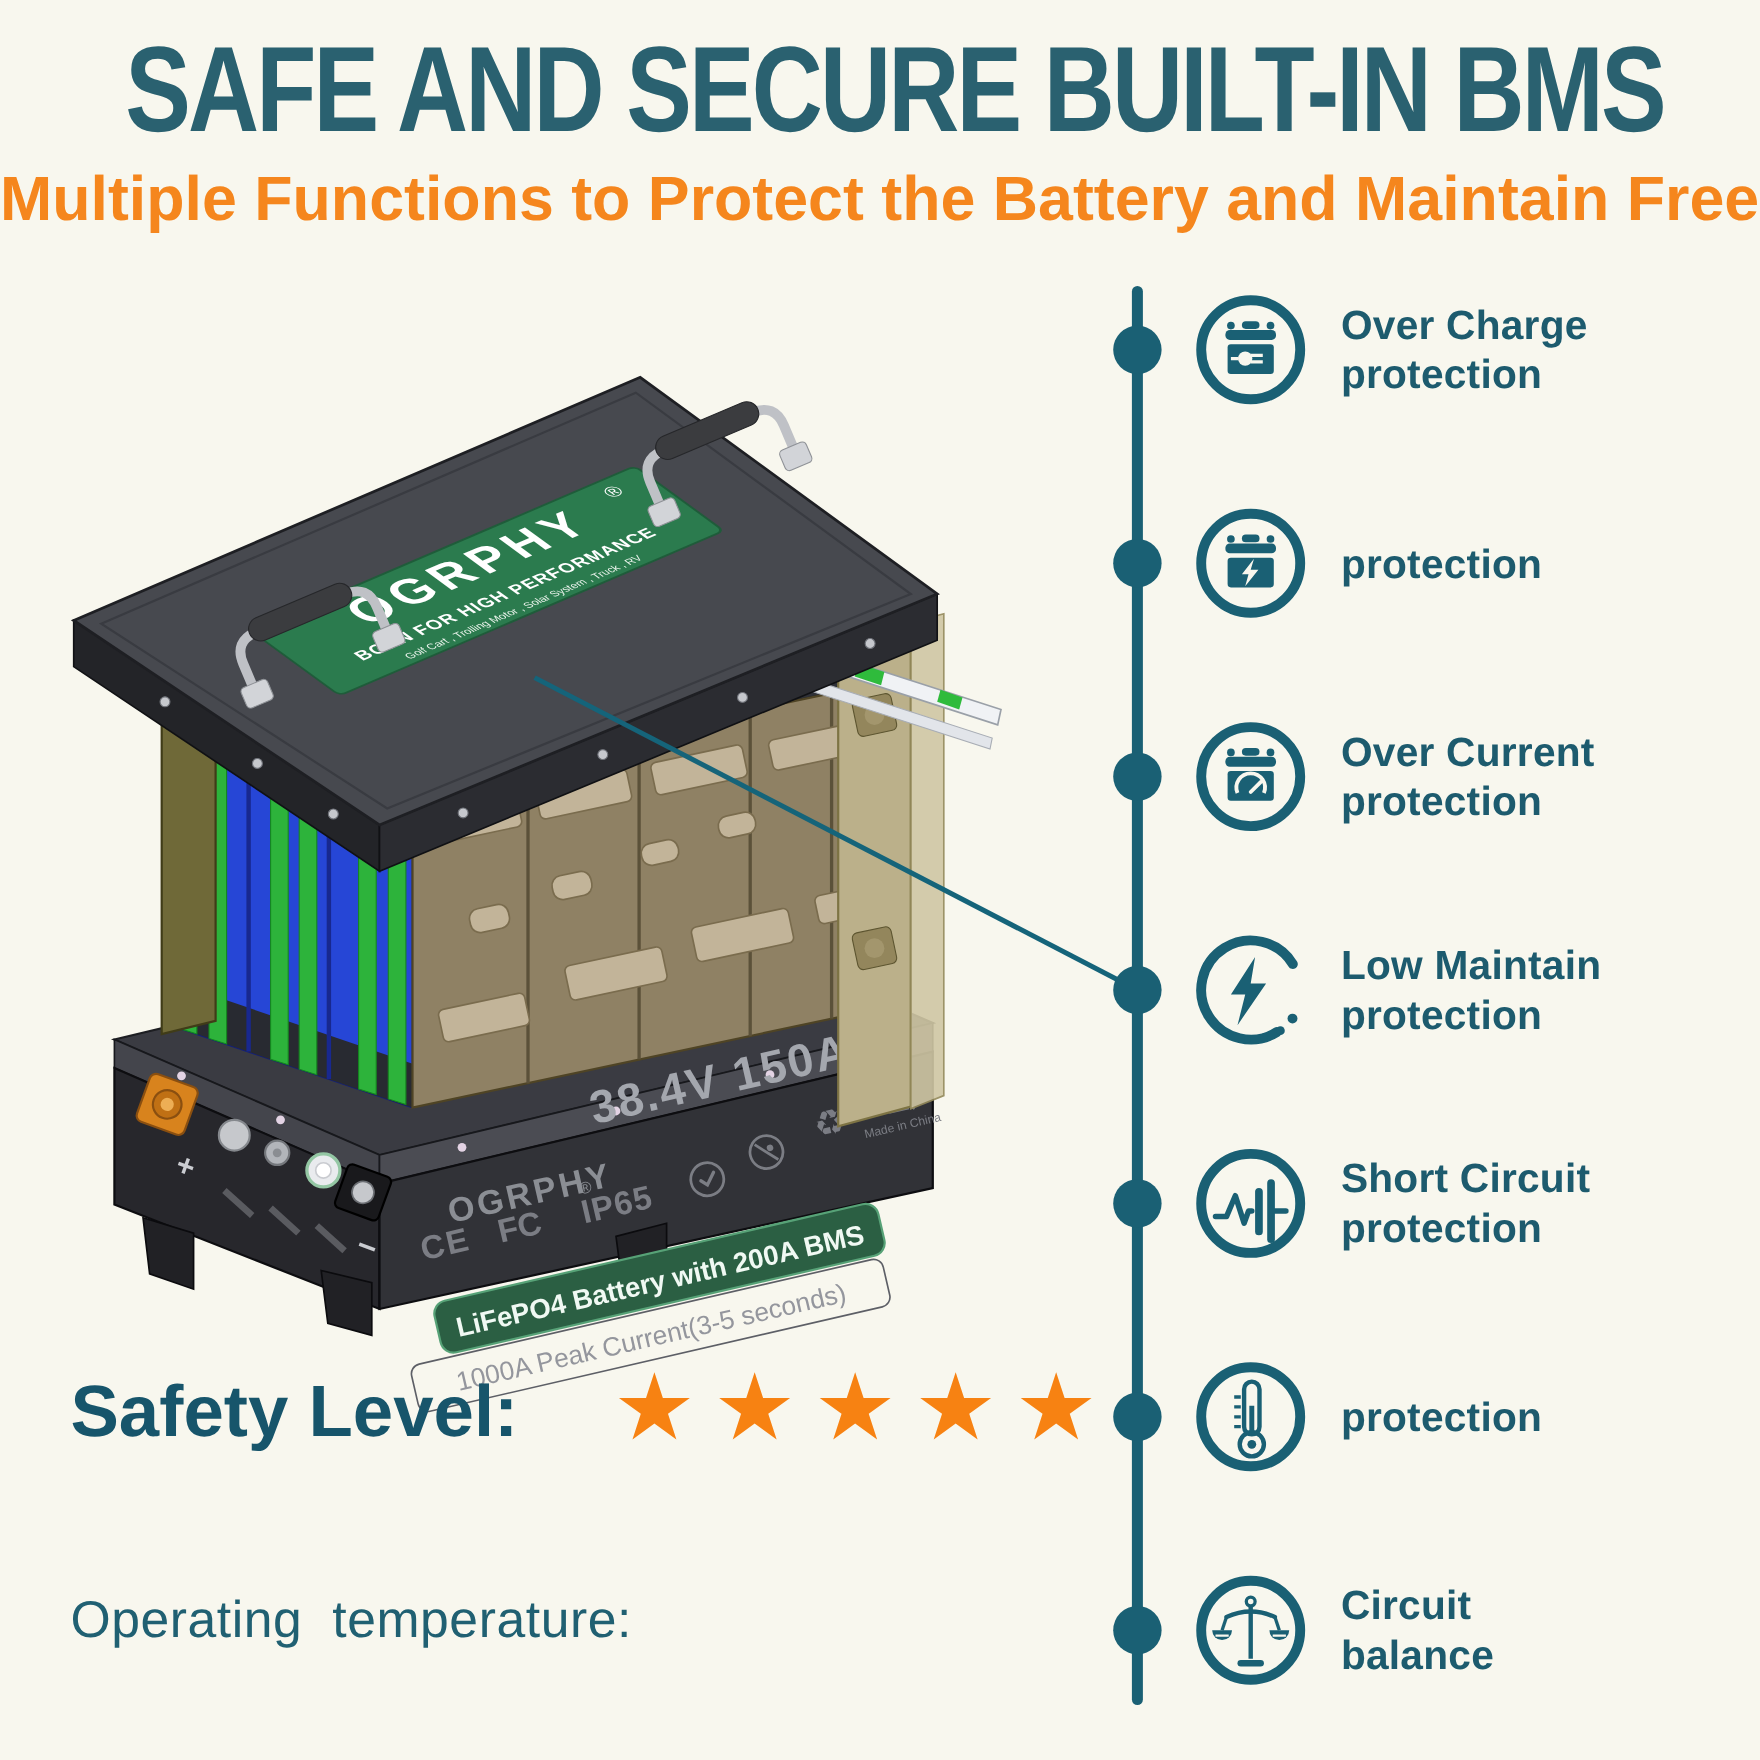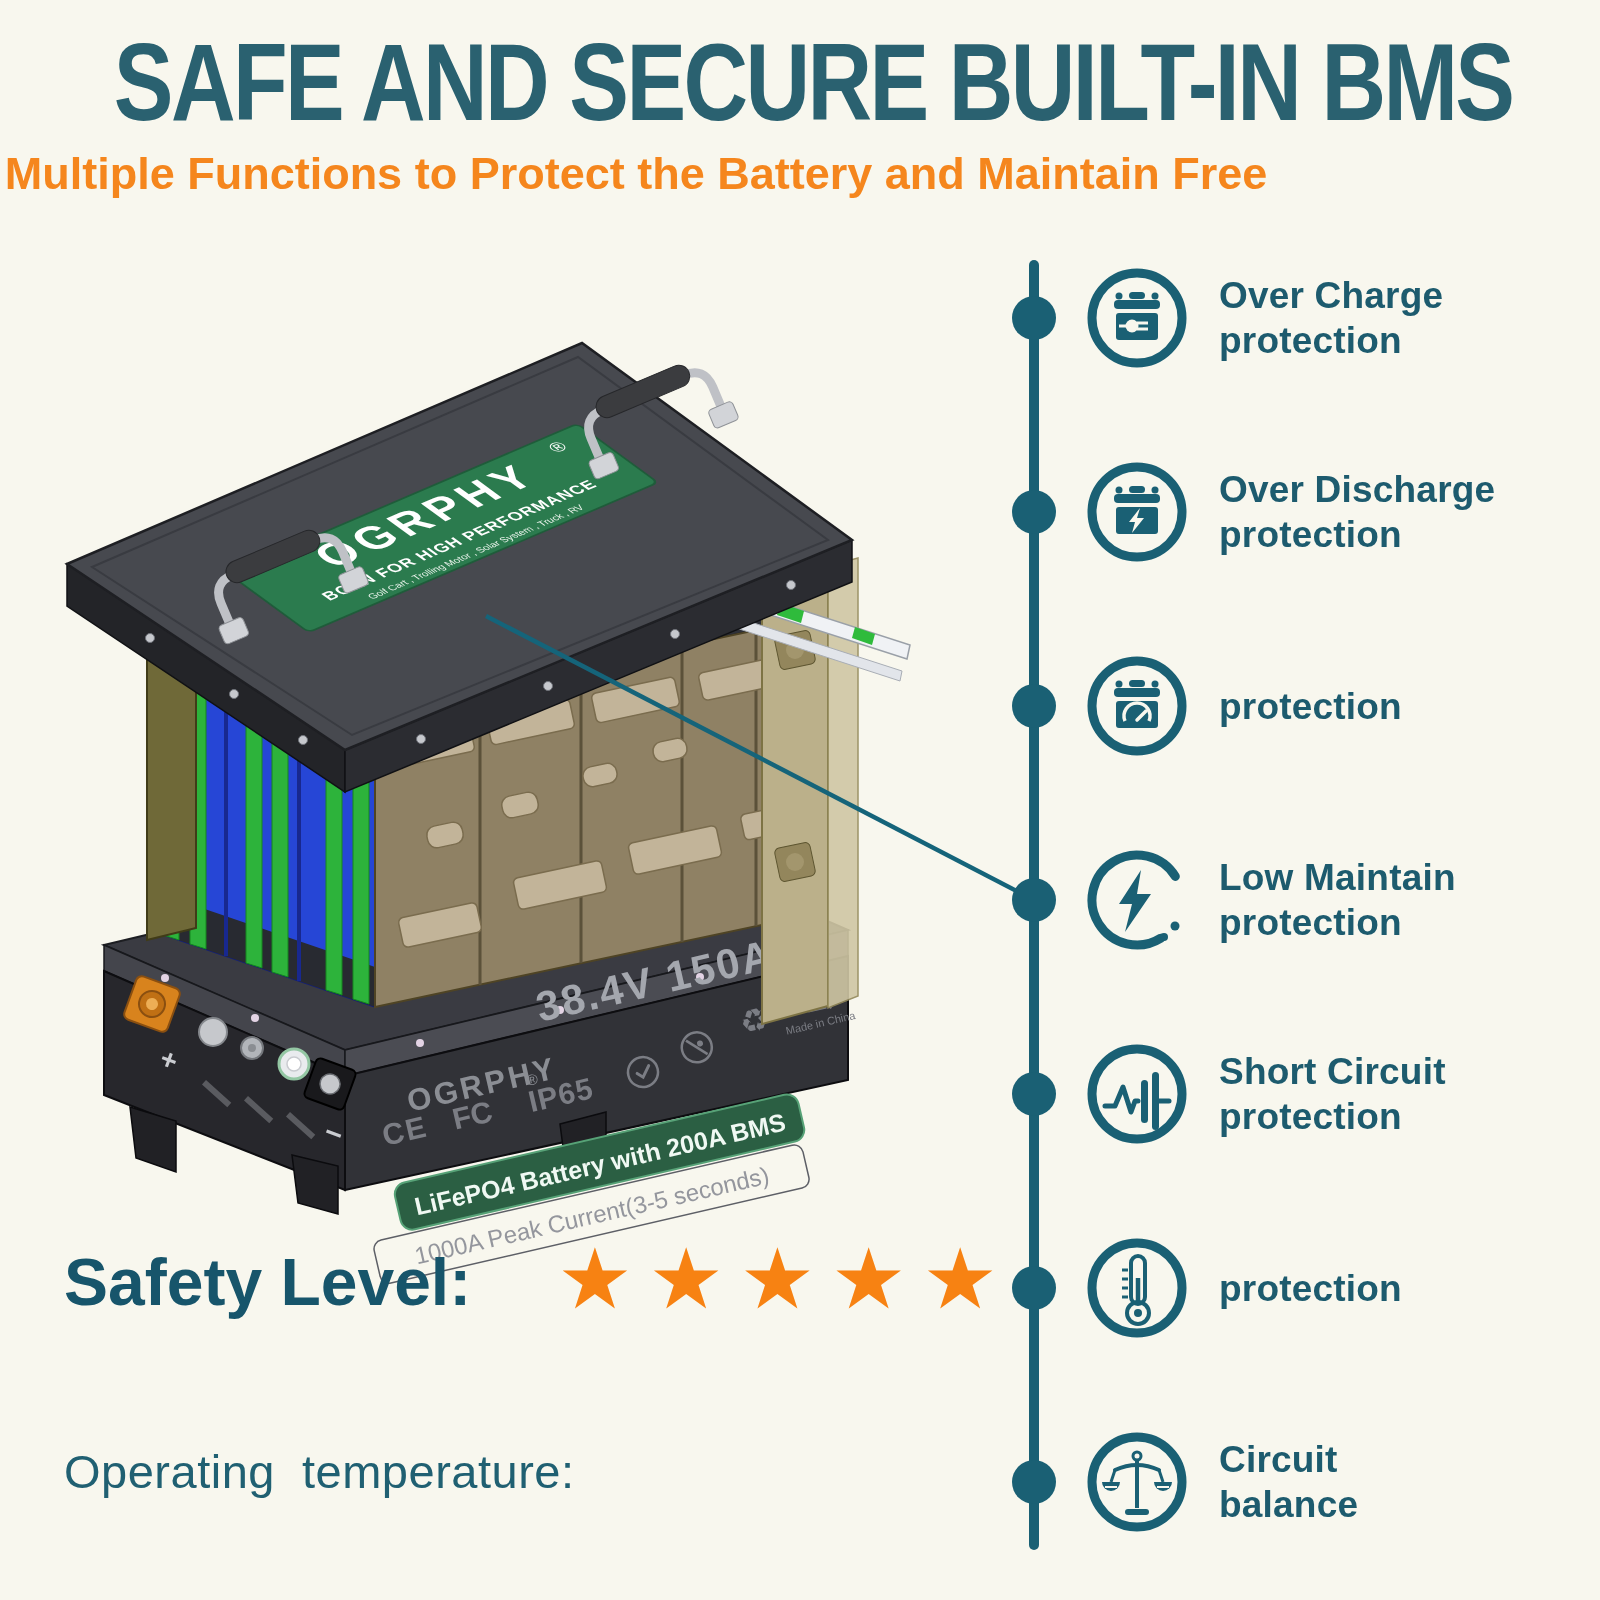--- a/index.html
+++ b/index.html
@@ -4,21 +4,21 @@
 <style>
   html,body{margin:0;padding:0;}
   body{width:1600px;height:1600px;font-family:"Liberation Sans",sans-serif;}
   .canvas{position:relative;width:1600px;height:1600px;background:#f8f7ee;overflow:hidden;}
 
   
   .hdr{position:absolute;left:0;top:30px;width:1272px;text-align:center;z-index:3;}
   .title{display:inline-block;font-size:104px;line-height:1.0;font-weight:800;
          color:#2a6170;letter-spacing:-3px;transform:scale(0.86,1.06);transform-origin:center;
          white-space:nowrap;}
-  .subtitle{margin-top:14px;font-size:45px;font-weight:600;color:#f5861d;letter-spacing:0px;white-space:nowrap;}
+  .subtitle{margin-top:14px;font-size:57px;font-weight:600;color:#f5861d;letter-spacing:0px;white-space:nowrap;}
 
   
   .battery-svg{position:absolute;left:0;top:0;width:1600px;height:1600px;z-index:1;pointer-events:none;}
 
   
   .timeline{position:absolute;left:1029px;top:260px;width:10px;height:1290px;background:#1a6074;border-radius:5px;z-index:2;}
   .tdot{position:absolute;width:44px;height:44px;border-radius:50%;background:#1a6074;left:1012px;z-index:3;}
   .feature{position:absolute;left:1085px;display:flex;align-items:center;z-index:3;}
   .feature .ficon{width:104px;height:104px;flex:0 0 104px;}
   .feature .ftext{margin-left:30px;color:#1d5b6e;font-size:37px;font-weight:700;line-height:45px;letter-spacing:0.2px;white-space:nowrap;}
@@ -309,37 +309,37 @@
     <svg class="ficon" viewBox="0 0 104 104">
       <circle cx="52" cy="52" r="45" fill="none" stroke="#1a6074" stroke-width="9"></circle>
       <circle cx="34" cy="30" r="3.5" fill="#1a6074"></circle>
         <circle cx="70" cy="30" r="3.5" fill="#1a6074"></circle>
       <rect x="44" y="26" width="16" height="7" rx="3.5" fill="#1a6074"></rect>
       <rect x="29" y="34" width="46" height="9" rx="4" fill="#1a6074"></rect>
       <rect x="31" y="47" width="42" height="27" rx="3" fill="#1a6074"></rect>
       <polygon points="55,48 44,62 50,62 47,73 59,58 52,58" fill="#f8f7ee"></polygon>
     </svg>
     <div class="ftext">
-      <span style="display:block">Over Discharge</span>
       <span style="display:block">protection</span>
     </div>
   </div>
 
   <div class="feature" style="top:654px">
     <svg class="ficon" viewBox="0 0 104 104">
       <circle cx="52" cy="52" r="45" fill="none" stroke="#1a6074" stroke-width="9"></circle>
       <circle cx="34" cy="30" r="3.5" fill="#1a6074"></circle>
         <circle cx="70" cy="30" r="3.5" fill="#1a6074"></circle>
       <rect x="44" y="26" width="16" height="7" rx="3.5" fill="#1a6074"></rect>
       <rect x="29" y="34" width="46" height="9" rx="4" fill="#1a6074"></rect>
       <rect x="31" y="47" width="42" height="27" rx="3" fill="#1a6074"></rect>
       <path d="M40,67 A 13,13 0 1 1 64,67" fill="none" stroke="#f8f7ee" stroke-width="3.5"></path>
       <line x1="52" y1="66" x2="61" y2="57" stroke="#f8f7ee" stroke-width="3.5" stroke-linecap="round"></line>
     </svg>
     <div class="ftext">
+      <span style="display:block">Over Current</span>
       <span style="display:block">protection</span>
     </div>
   </div>
 
   <div class="feature" style="top:848px">
     <svg class="ficon" viewBox="0 0 104 104">
       <circle cx="52" cy="52" r="45" fill="none" stroke="#1a6074" stroke-width="9" stroke-dasharray="212 71" transform="rotate(58 52 52)" stroke-linecap="round"></circle>
       <circle cx="90" cy="78" r="4.5" fill="#1a6074"></circle>
       <circle cx="79" cy="89" r="4" fill="#1a6074"></circle>
       <circle cx="64" cy="95" r="3.5" fill="#1a6074"></circle>

